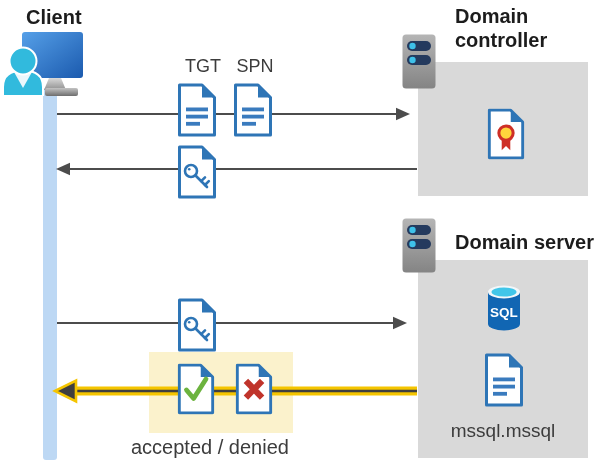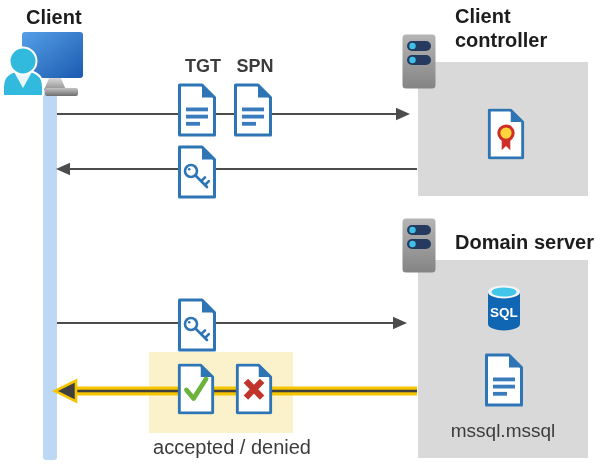--- a/index.html
+++ b/index.html
@@ -3,21 +3,21 @@
 <meta charset="utf-8">
 <style>
   html,body{margin:0;padding:0;background:#fff;}
   .canvas{
     position:relative;width:600px;height:468px;background:#fff;overflow:hidden;
     font-family:"Liberation Sans", sans-serif;
   }
   .abs{position:absolute;}
   .heading{font-weight:700;font-size:20px;color:#1c1c1c;line-height:1.22;}
   .caption{font-size:19px;color:#3c3c3c;}
-  .ticket-label{font-size:18px;color:#3c3c3c;text-align:center;font-weight:bold;}
+  .ticket-label{font-size:18px;color:#3c3c3c;text-align:center;}
   .graybox{position:absolute;background:#d9d9d9;z-index:1;}
   .lifeline{position:absolute;left:43px;top:88px;width:14px;height:372px;background:#bdd8f4;border-radius:3px;z-index:1;}
   .yellowbox{position:absolute;left:149px;top:352px;width:144px;height:81px;background:#fbf2cc;z-index:1;}
   .arrows{position:absolute;left:0;top:0;z-index:2;}
   .icon{z-index:3;}
   .txt{z-index:4;}
   .defs-svg{position:absolute;width:0;height:0;}
 </style>
 </head>
 <body>
@@ -87,21 +87,21 @@
     <polygon points="47,48 59,48 64,60 42,60" fill="url(#gs)"></polygon>
     <rect x="43" y="58" width="33" height="8" rx="2" fill="url(#gs2)"></rect>
     <path d="M1 66 L1 57 Q1 40.5 21 40.5 Q41 40.5 41 57 L41 66 Z" fill="#31badd" stroke="#ffffff" stroke-width="2"></path>
     <path d="M12 42 L30 42 L21 58 Z" fill="#eaf7fc"></path>
     <circle cx="21" cy="31" r="13.5" fill="#31badd" stroke="#ffffff" stroke-width="2"></circle>
   </svg>
 
   <svg class="abs icon" style="left:402px;top:34px;" width="34" height="55" viewBox="0 0 34 55">
       <use href="#server-base"></use>
     </svg>
-  <div class="abs heading txt" style="left:455px;top:4px;width:132px;">Client controller</div>
+  <div class="abs heading txt" style="left:455px;top:4px;width:132px;">Domain controller</div>
   <svg class="abs icon" style="left:486px;top:108px;" width="40" height="52" viewBox="0 0 42 54">
     <use href="#doc-base"></use>
     <path d="M16.5 30 L16.5 44 L21 39.5 L25.5 44 L25.5 30 Z" fill="#ce2f26"></path>
     <circle cx="21" cy="26" r="7.5" fill="#ffd53c" stroke="#ce2f26" stroke-width="3.2"></circle>
   </svg>
 
   <svg class="abs icon" style="left:402px;top:218px;" width="34" height="55" viewBox="0 0 34 55">
       <use href="#server-base"></use>
     </svg>
   <div class="abs heading txt" style="left:455px;top:230px;width:140px;">Domain server</div>
@@ -156,15 +156,15 @@
   </svg>
   <svg class="abs icon" style="left:176px;top:363px;" width="40" height="52" viewBox="0 0 42 54">
     <use href="#doc-base"></use>
     <path d="M11 28 L18.5 37 L31.5 16.5" stroke="#6cb33e" stroke-width="5" fill="none" stroke-linecap="round" stroke-linejoin="round"></path>
   </svg>
   <svg class="abs icon" style="left:234px;top:363px;" width="40" height="52" viewBox="0 0 42 54">
     <use href="#doc-base"></use>
     <path d="M12.5 18.5 L29.5 36 M29.5 18.5 L12.5 36" stroke="#c0342b" stroke-width="6.5" fill="none"></path>
   </svg>
 
-  <div class="abs caption txt" style="left:131px;top:436px;width:180px;text-align:right;font-size:20px;">accepted / denied</div>
+  <div class="abs caption txt" style="left:131px;top:436px;width:180px;text-align:left;font-size:20px;">accepted / denied</div>
 
 </div>
 
 </body></html>

